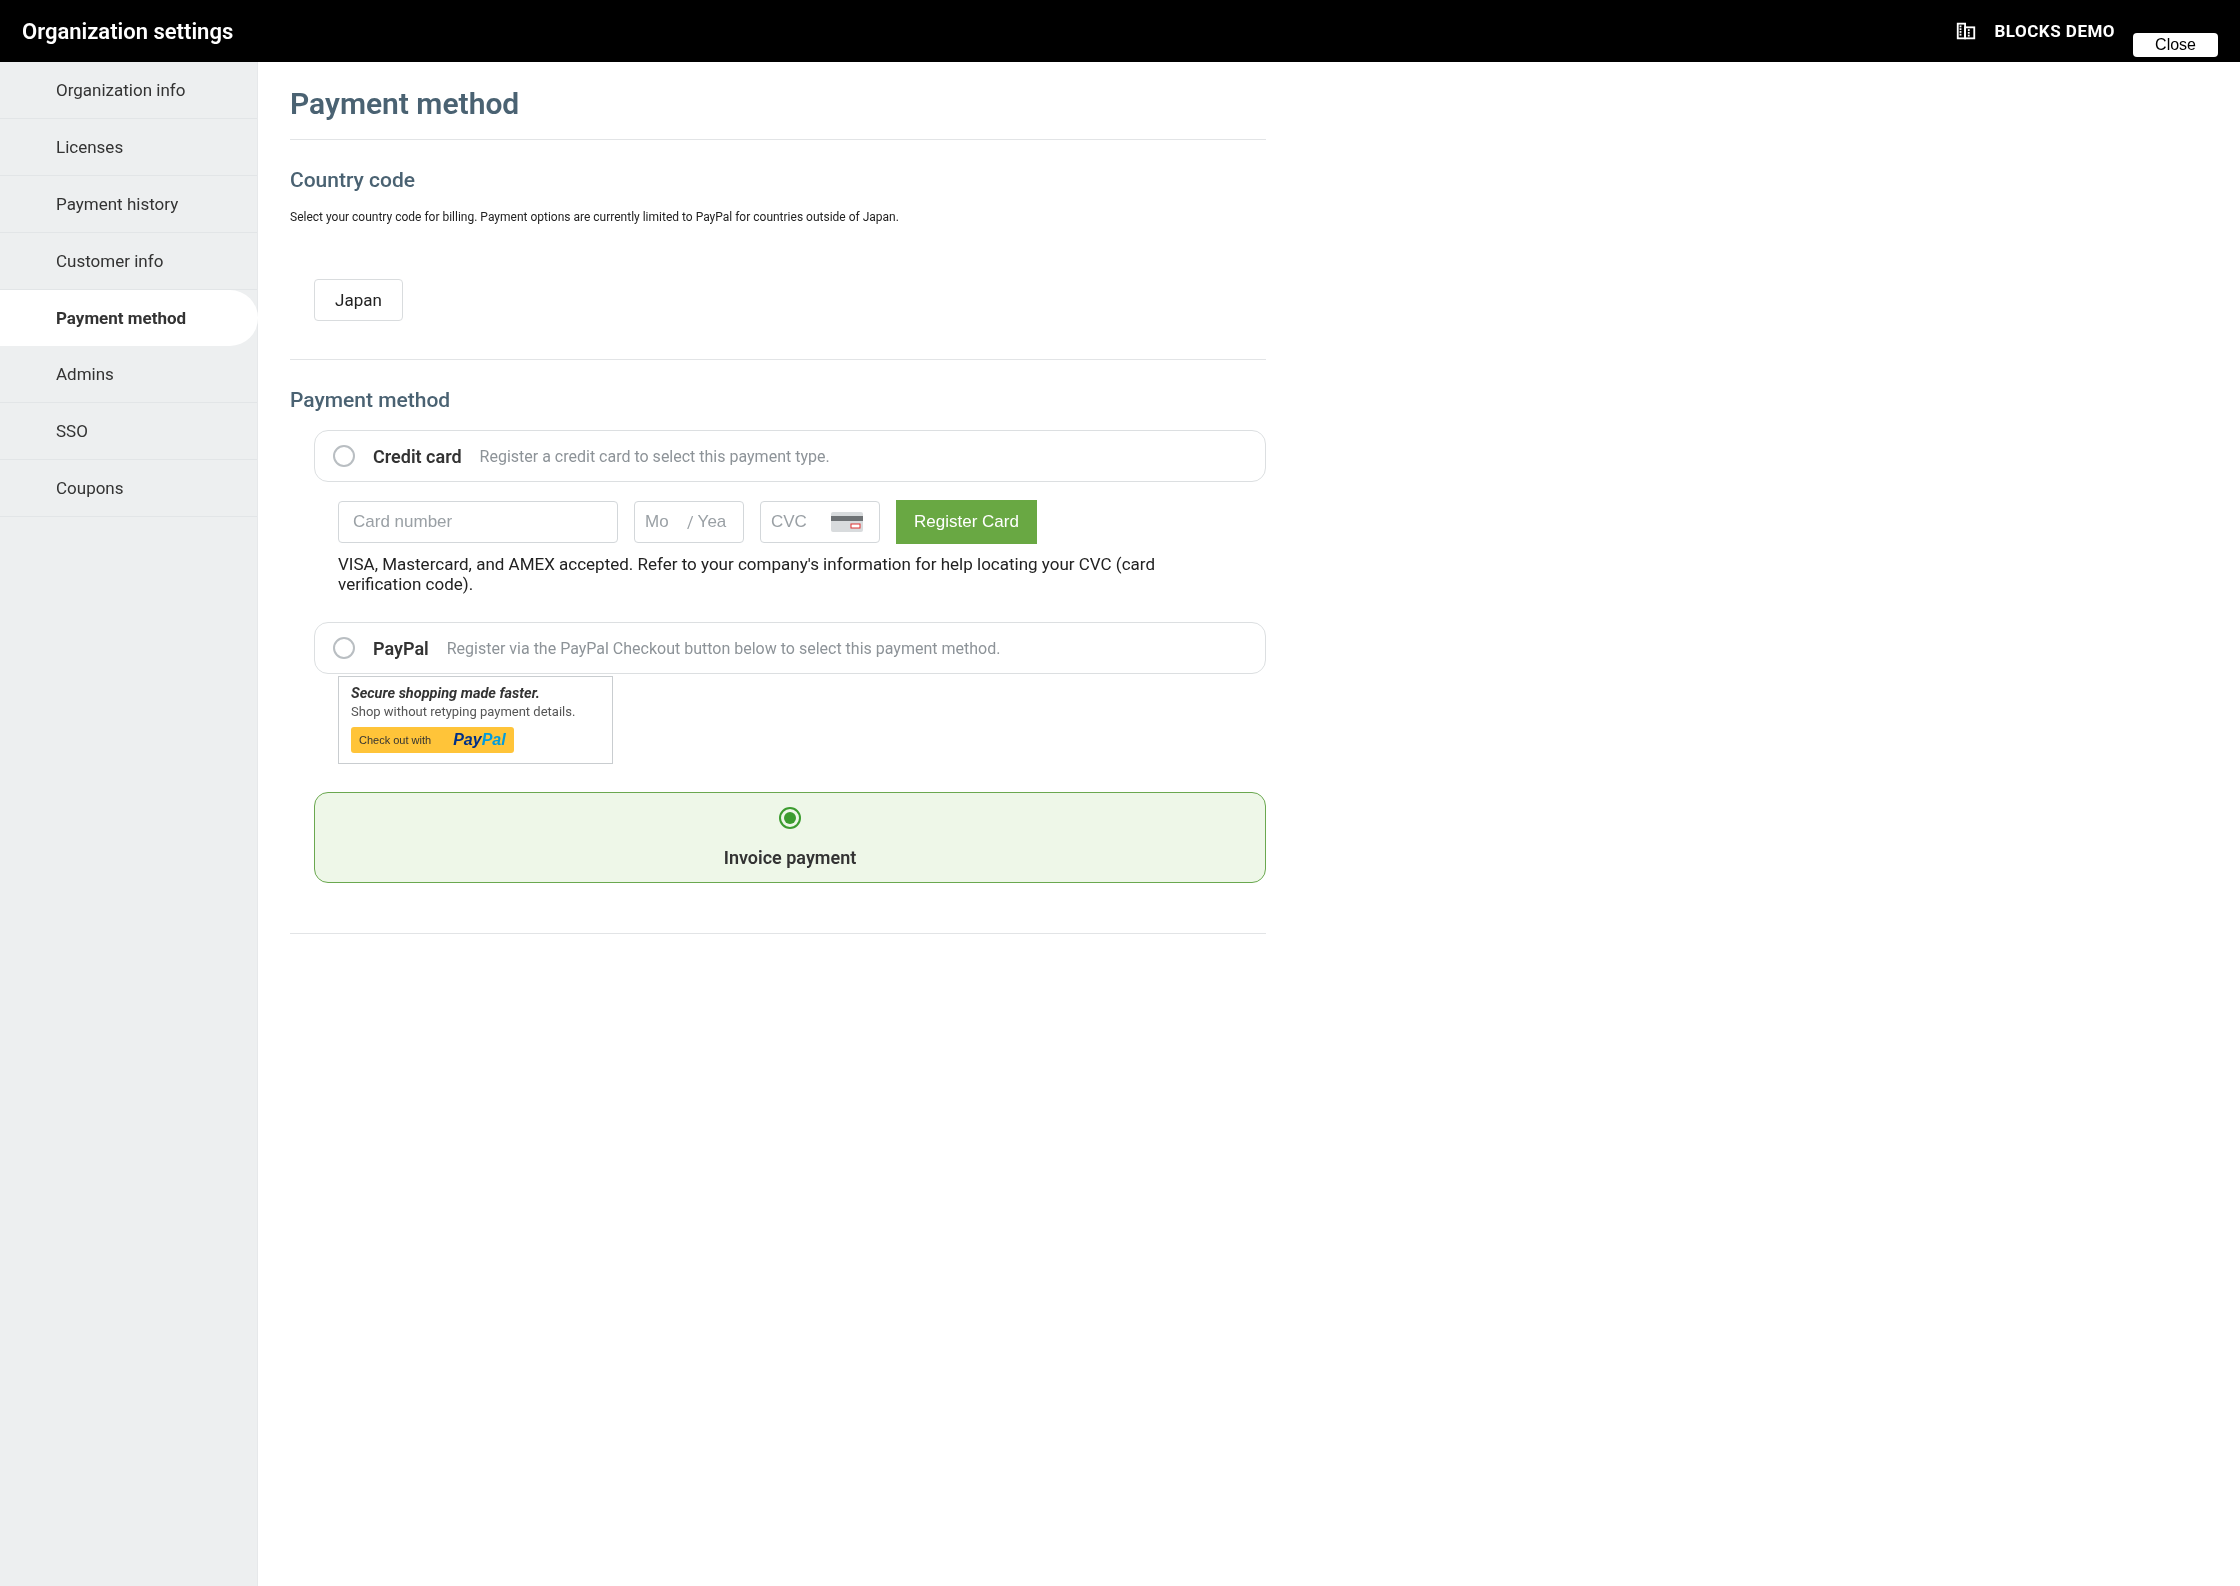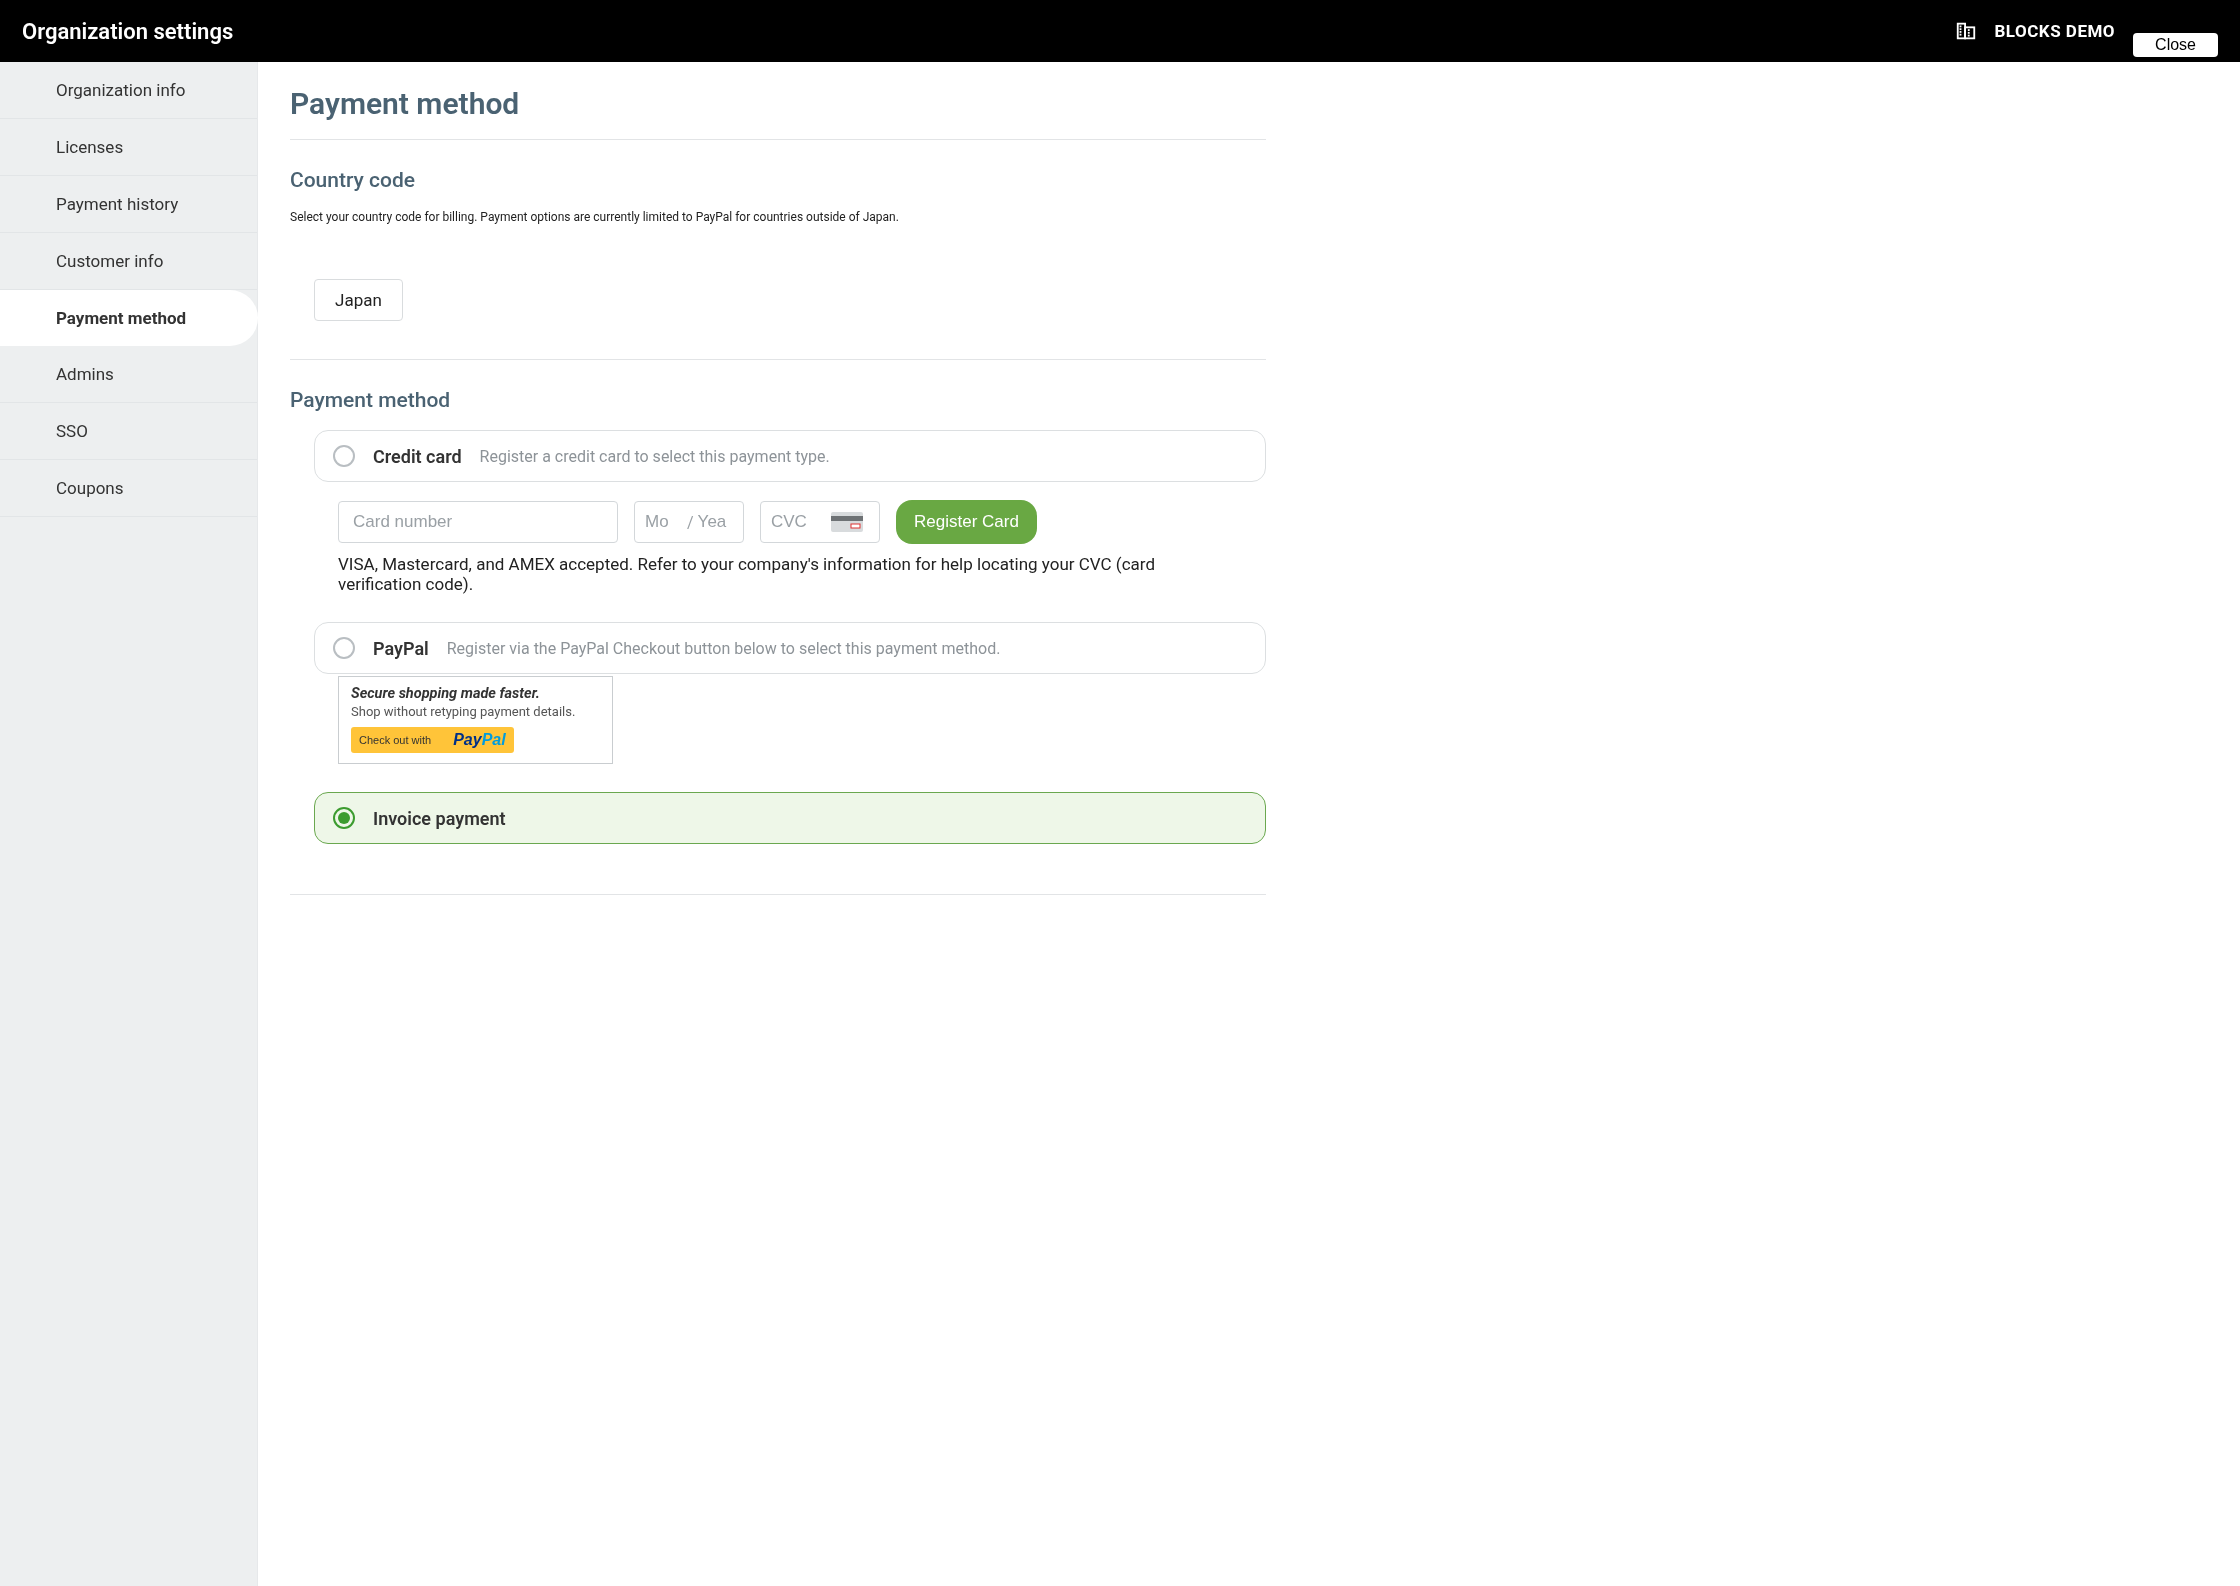--- a/index.html
+++ b/index.html
@@ -126,20 +126,21 @@
     display: flex;
     align-items: center;
     padding: 14px 18px;
     gap: 18px;
     margin-left: 24px;
     background: #fff;
   }
   .option-card.selected {
     border: 1px solid #6aa84f;
     background: #eef7e8;
+    flex-direction: column;
   }
   .radio {
     width: 22px; height: 22px;
     border: 2px solid #b9bec2;
     border-radius: 50%;
     flex: 0 0 22px;
     display:flex; align-items:center; justify-content:center;
   }
   .radio.selected { border-color: #3c9c2f; }
   .radio.selected::after {
@@ -188,21 +189,21 @@
     border-radius:4px; padding:10px 10px; display:flex; align-items:center; gap:10px;
     width:120px; background:#fff;
   }
   .cvc-wrap input { border:none; outline:none; width:50px; font-size:17px; background:transparent; }
   .cvc-wrap input::placeholder { color:#9aa0a5; }
   .cvc-icon svg { display:block; }
   .register-btn {
     background:#69a843;
     color:#fff;
     border:none;
-    border-radius:16px;
+    border-radius:0;
     padding:12px 18px;
     font-size:17px;
     cursor:pointer;
   }
   .cc-note {
     margin-left: 48px;
     margin-top: 10px;
     font-size: 17px;
     color:#222;
     max-width: 840px;

